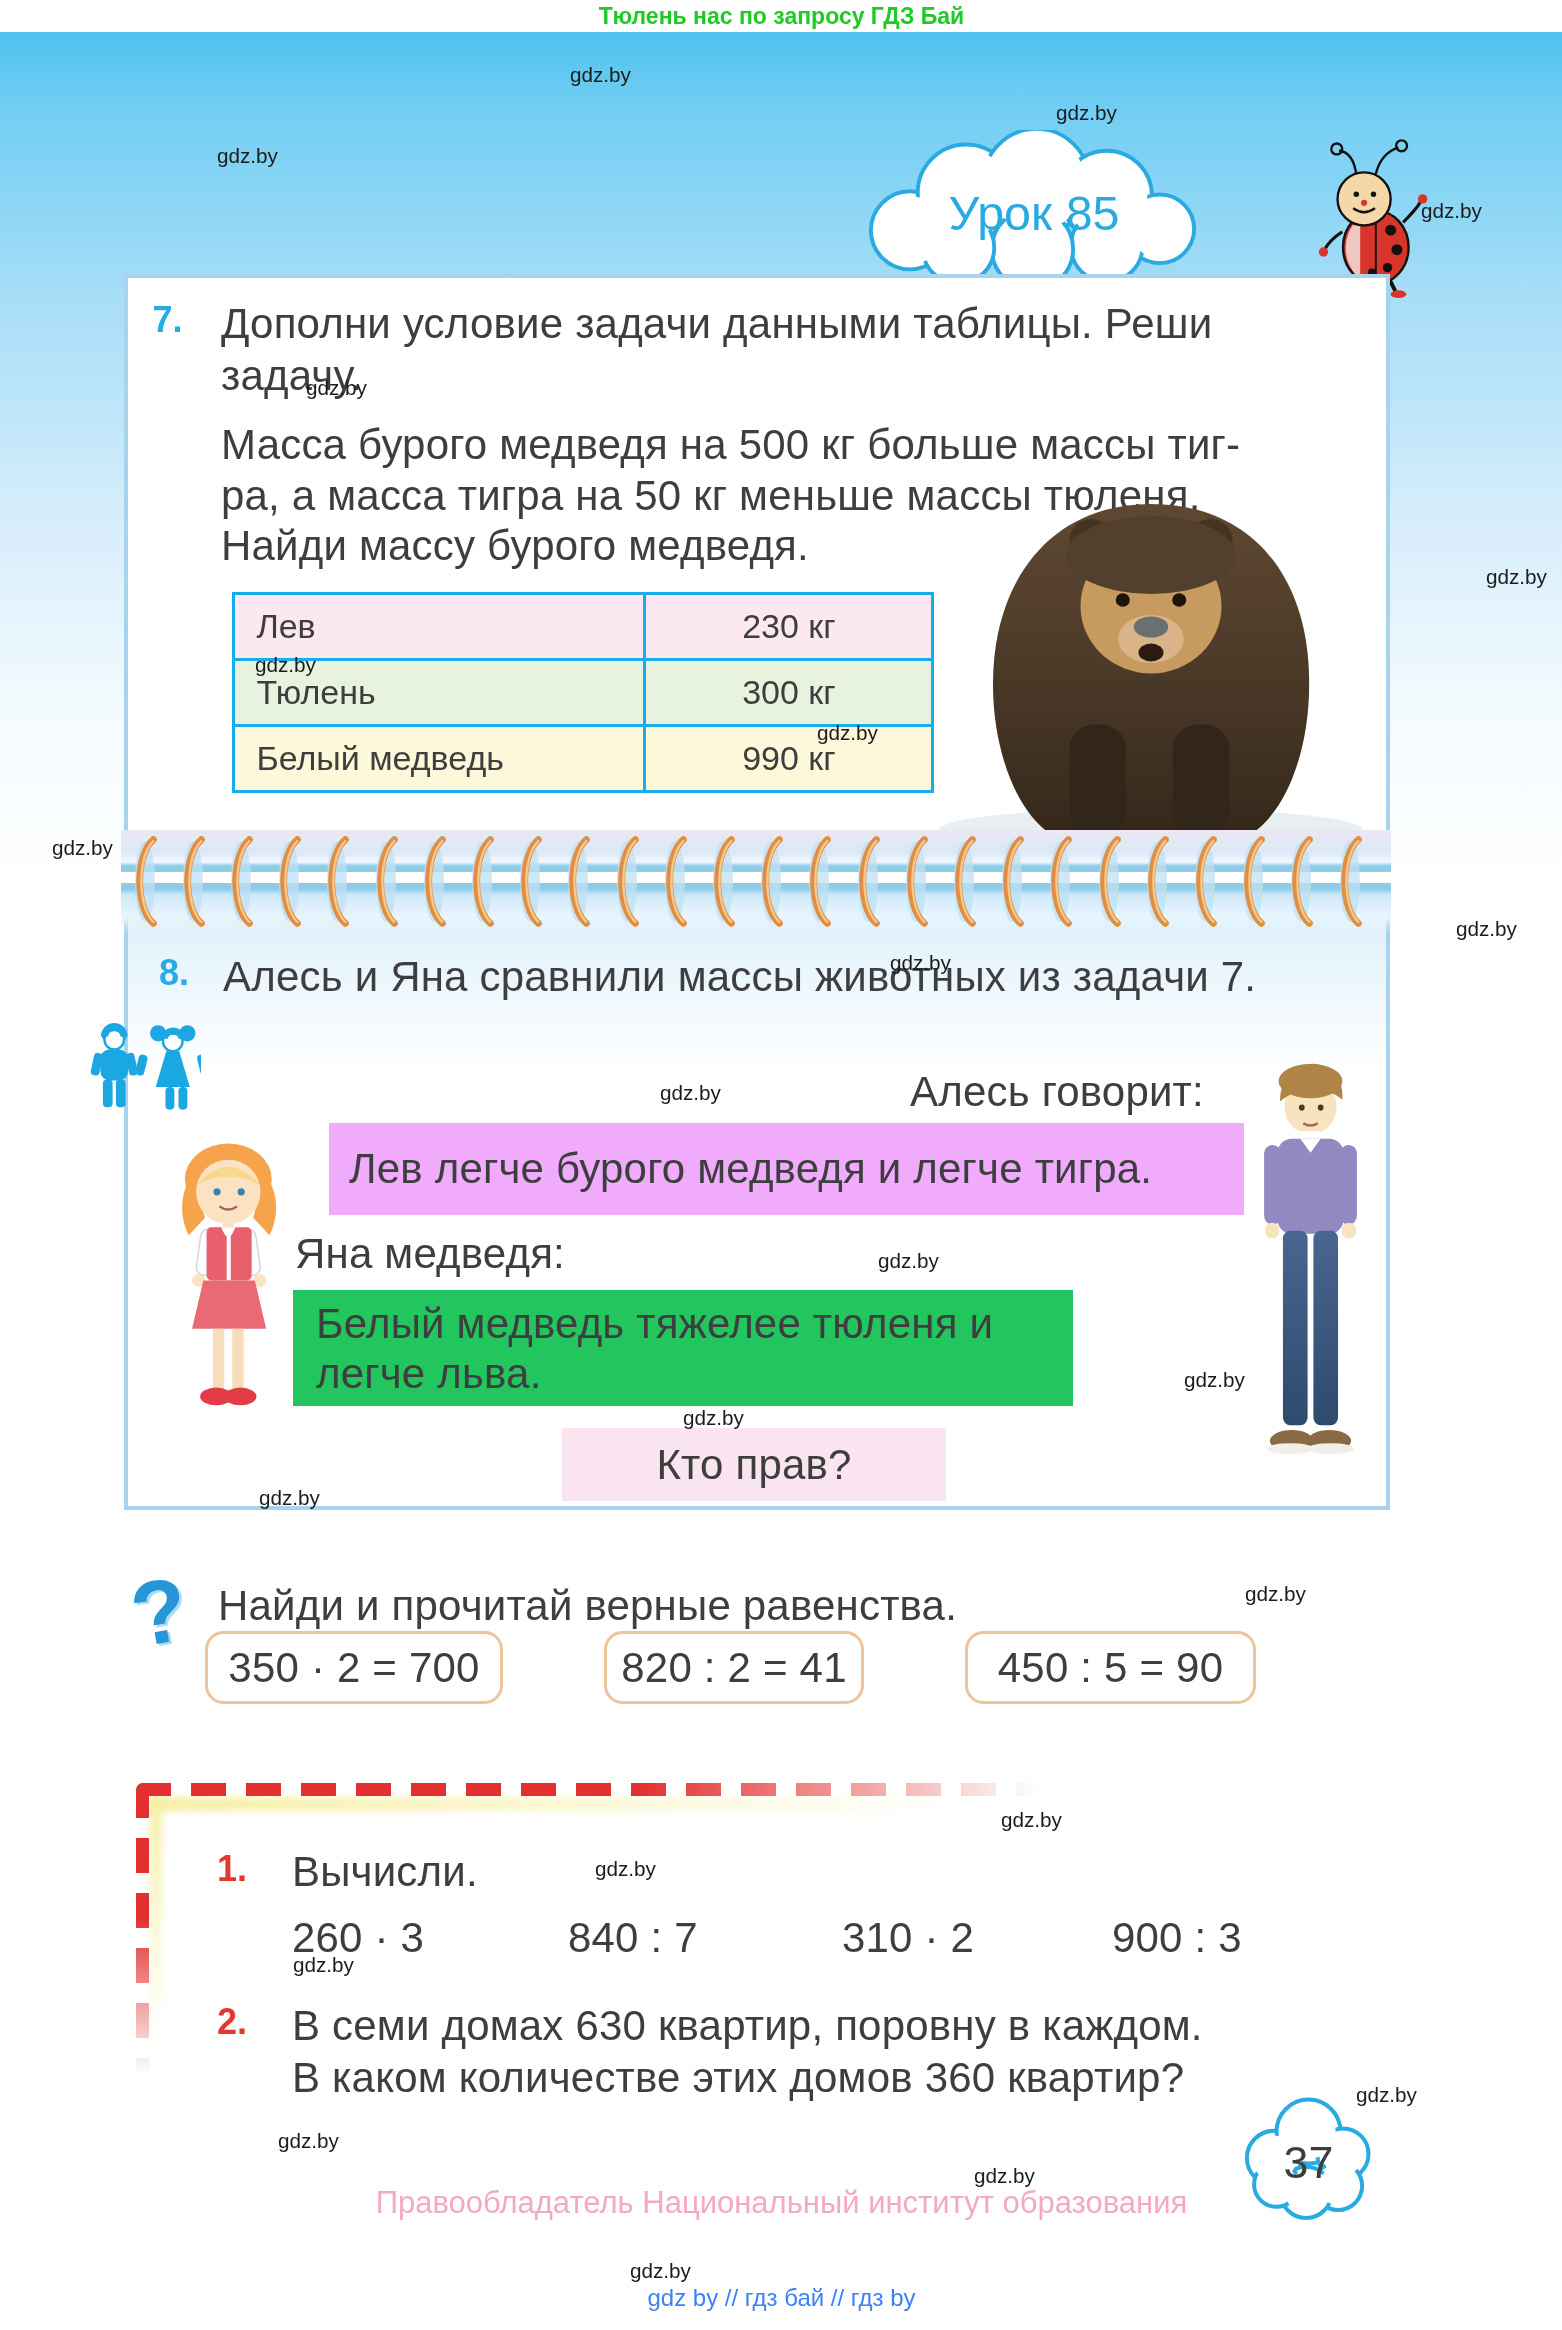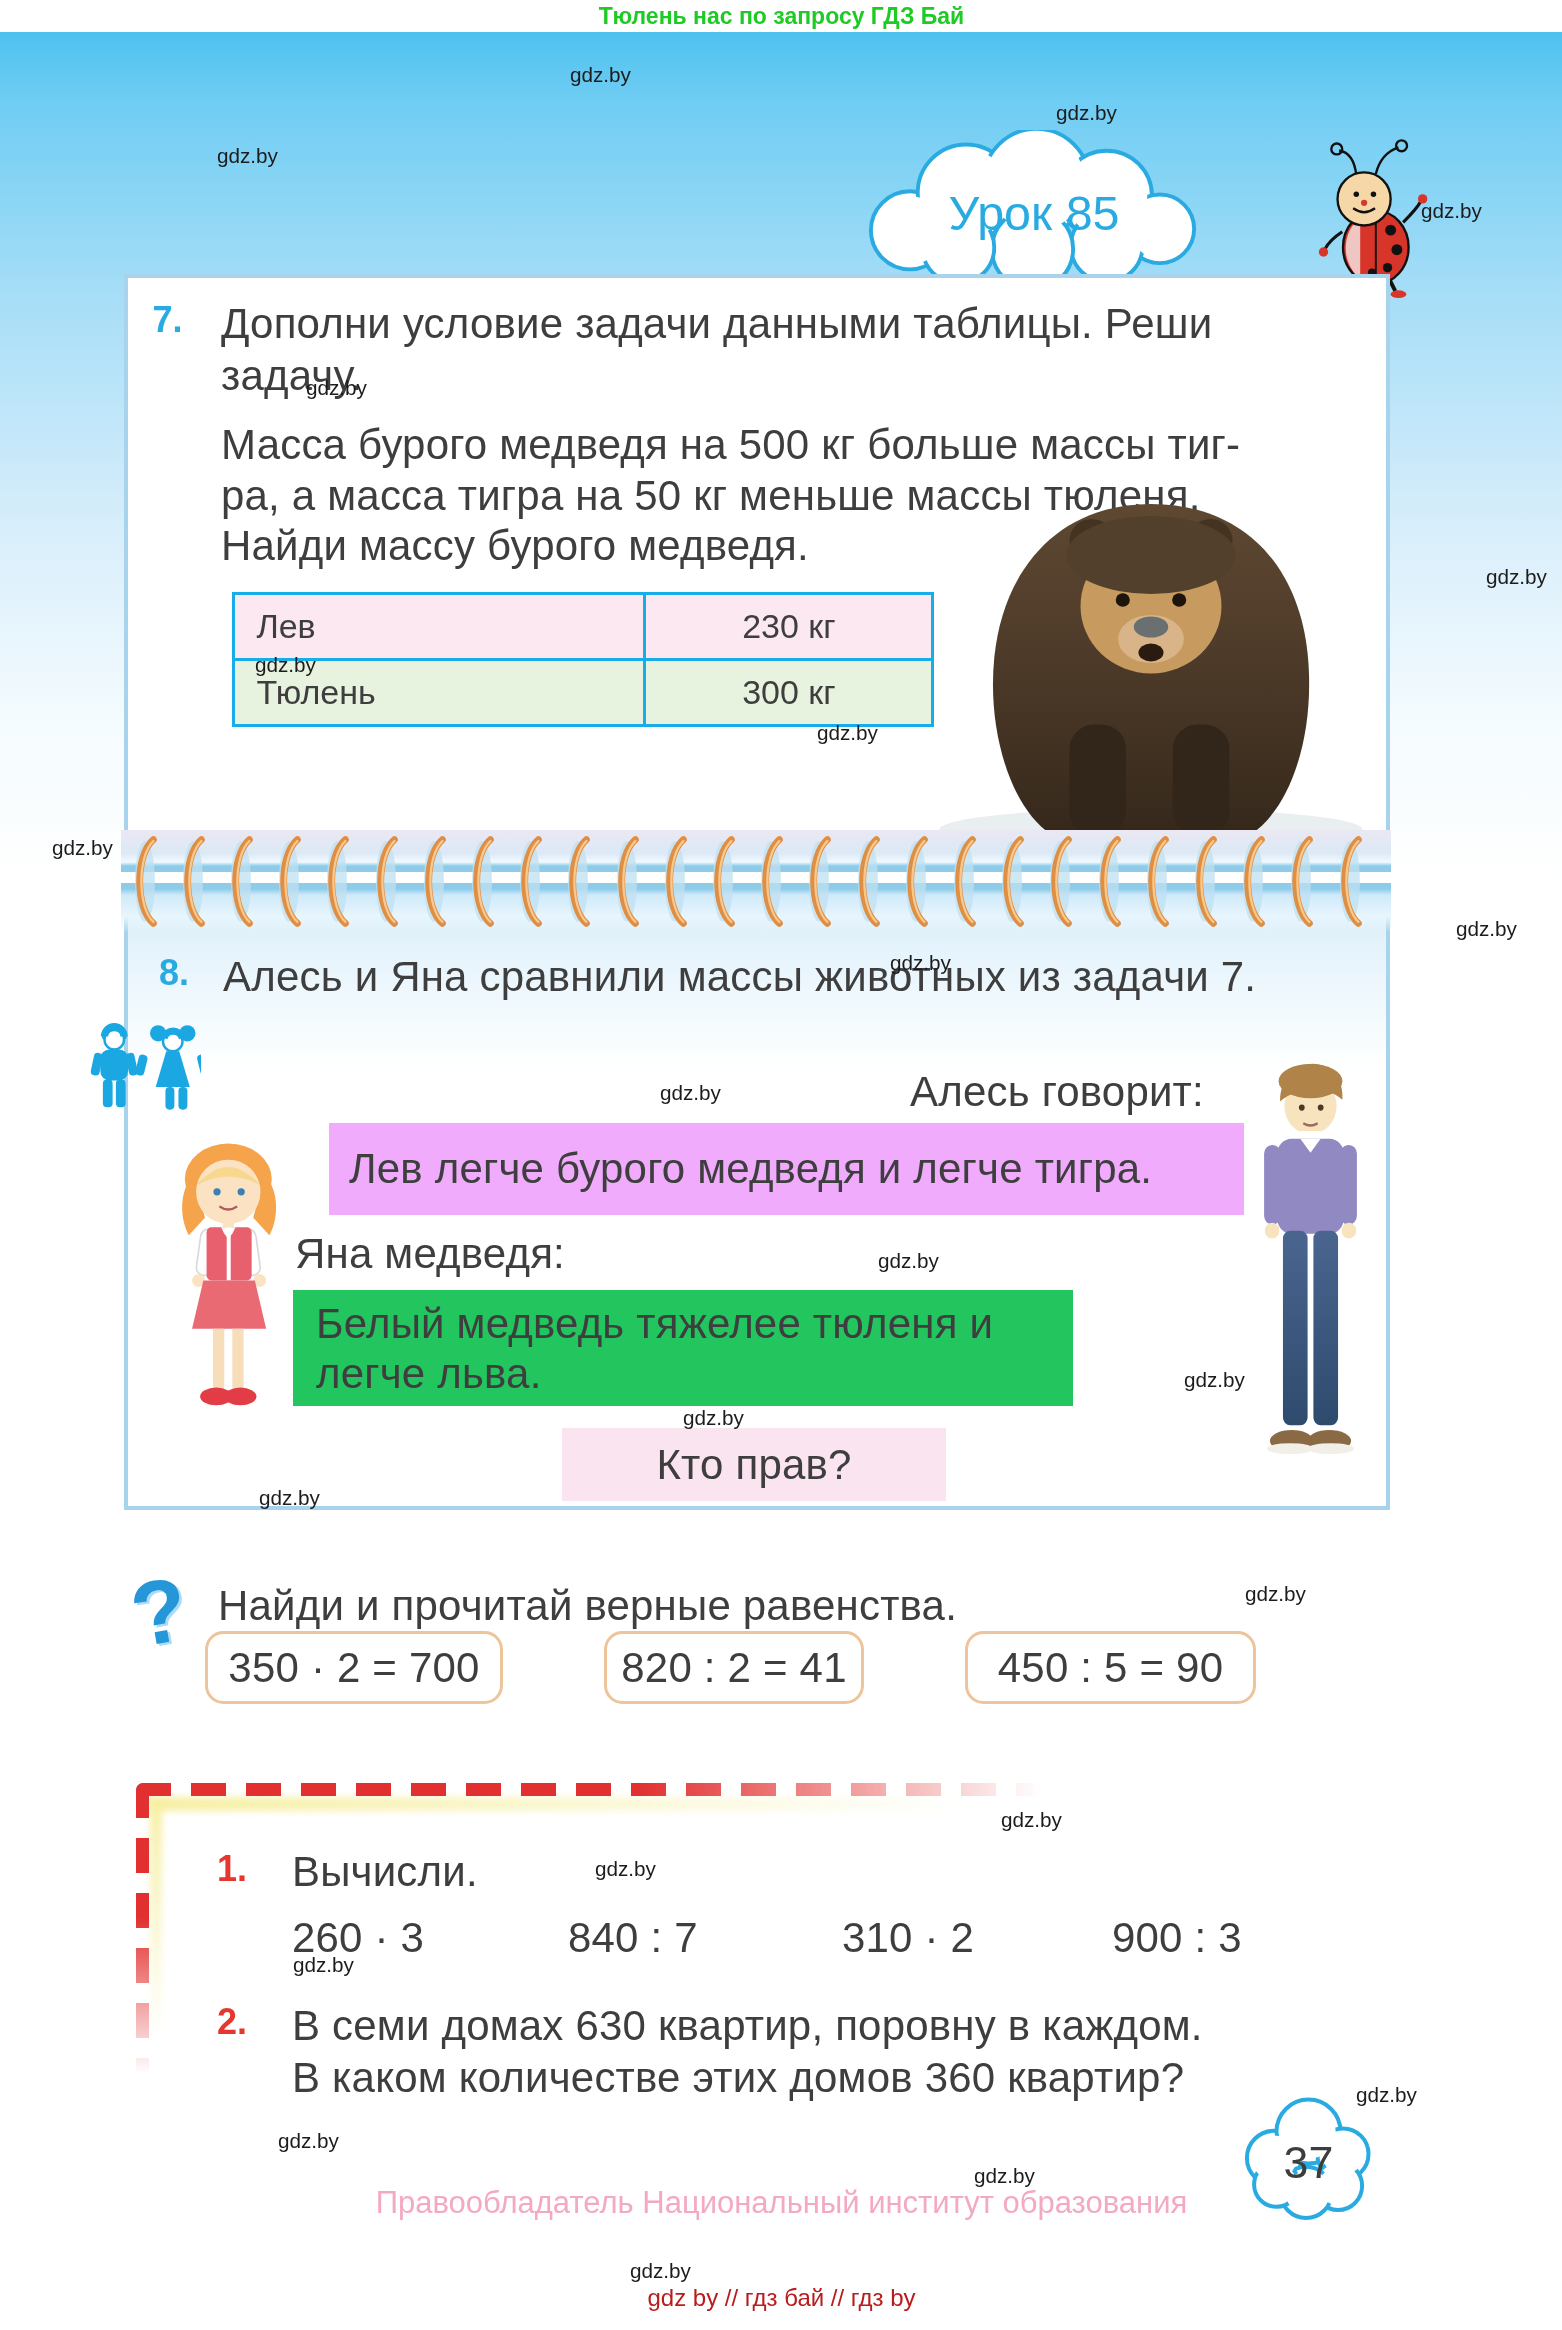--- a/index.html
+++ b/index.html
@@ -53,21 +53,21 @@
     -webkit-mask-image:linear-gradient(90deg,#000 55%,transparent 99%);
             mask-image:linear-gradient(90deg,#000 55%,transparent 99%);}
   .dash-v{width:13px;border-radius:6.9px;
     background:repeating-linear-gradient(180deg,#e23030 0 35px,rgba(0,0,0,0) 35px 55px);
     -webkit-mask-image:linear-gradient(180deg,#000 45%,transparent 97%);
             mask-image:linear-gradient(180deg,#000 45%,transparent 97%);}
   .glow-h{height:13.8px;background:linear-gradient(90deg,#f6efa2 0%,rgba(246,239,162,0) 95%);filter:blur(3.8px);}
   .glow-v{width:12.2px;background:linear-gradient(180deg,#f6efa2 0%,rgba(246,239,162,0) 95%);filter:blur(3.8px);}
   .wm{position:absolute;font-size:20.7px;color:#1c1c1c;white-space:nowrap;z-index:9;}
   .footer-pink{width:1563px;text-align:center;font-size:31px;color:#f3a9c2;}
-  .footer-blue{width:1563px;text-align:center;font-size:24px;color:#b91c1c;}
+  .footer-blue{width:1563px;text-align:center;font-size:24px;color:#3b82f6;}
 </style>
 </head>
 <body>
 
 <div class="page">
 
   <div class="abs sky"></div>
 
   <div class="abs promo-band">
     <span class="promo-text">Тюлень нас по запросу ГДЗ Бай</span>
@@ -138,20 +138,24 @@
 
     <table class="abs mass-table" style="left:104px;top:314px;">
       <tbody>
           <tr class="row-pink">
         <td class="cell-animal">Лев</td>
         <td class="cell-mass">230 кг</td>
       </tr>
       <tr class="row-green">
         <td class="cell-animal">Тюлень</td>
         <td class="cell-mass">300 кг</td>
+      </tr>
+      <tr class="row-yellow">
+        <td class="cell-animal">Белый медведь</td>
+        <td class="cell-mass">990 кг</td>
       </tr>
     </tbody>
       </table>
 
     <div class="abs" style="left:788px;top:184px;width:470px;height:390px;">
       <svg width="470" height="390" viewBox="0 0 300 260" preserveAspectRatio="none">
         <defs>
           <linearGradient id="bearbody" x1="0" y1="0" x2="0" y2="1">
             <stop offset="0" stop-color="#5e4832"></stop>
               <stop offset="0.55" stop-color="#4a3827"></stop>

